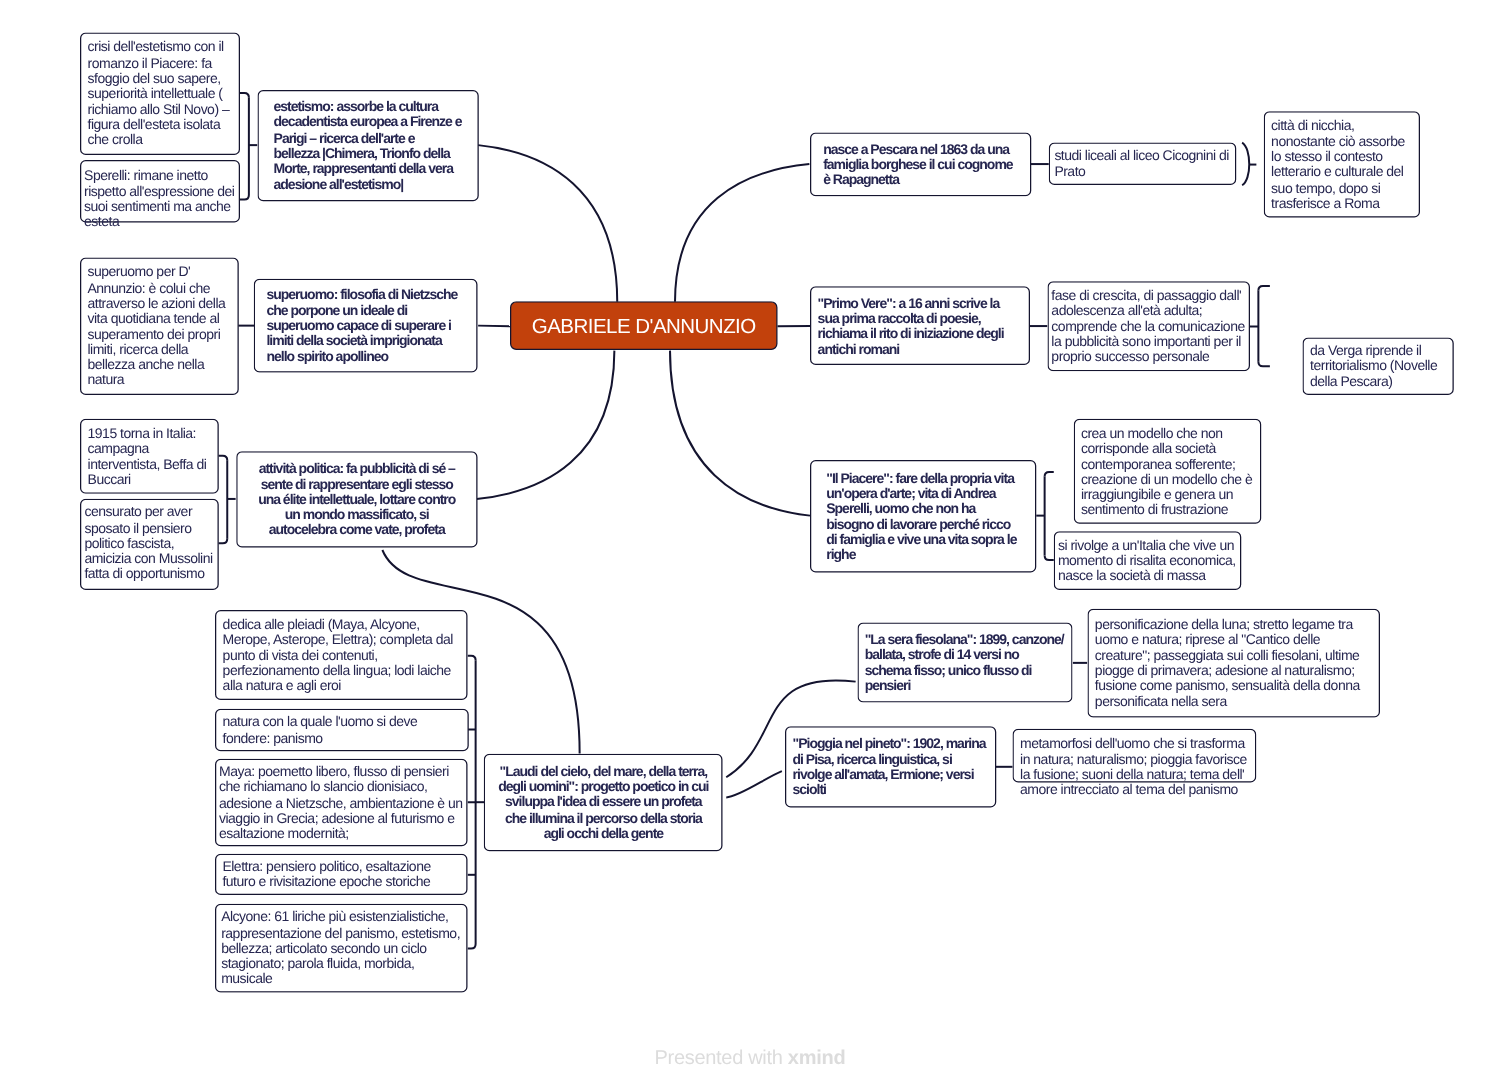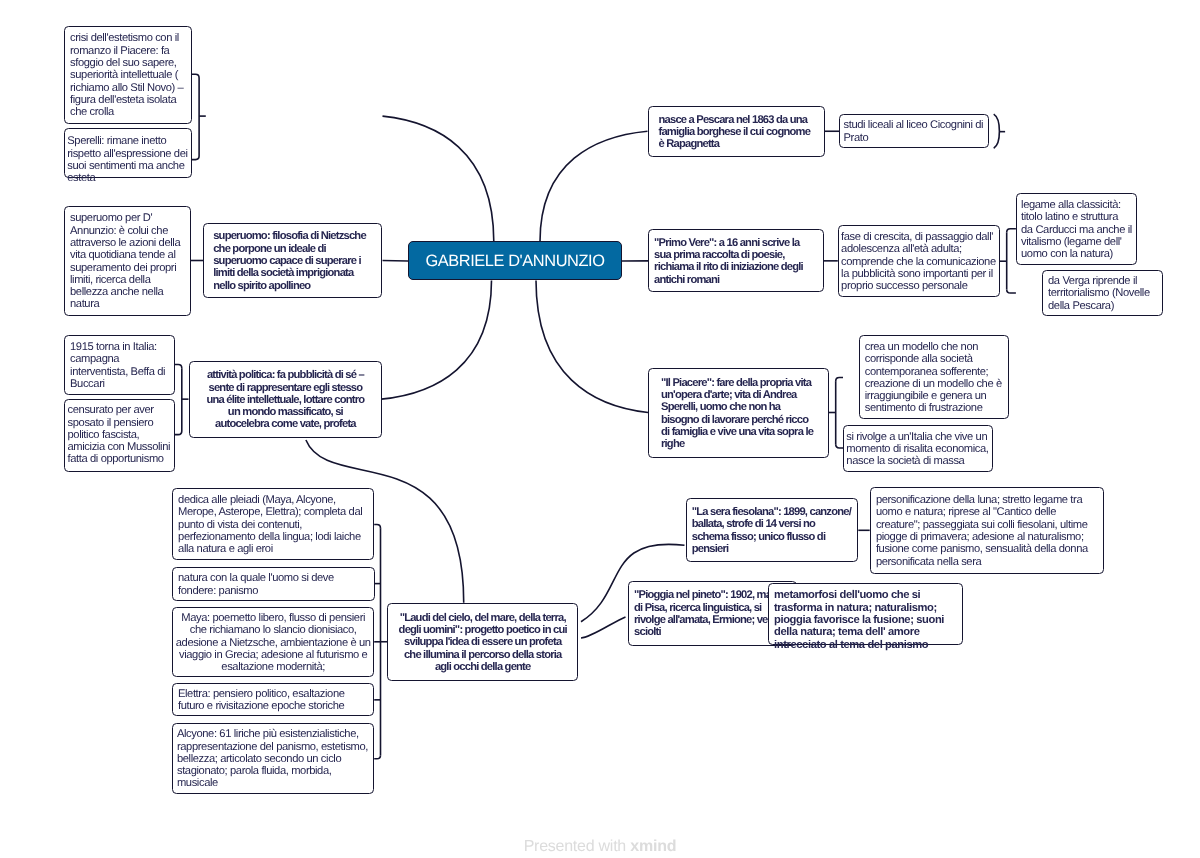--- a/index.html
+++ b/index.html
@@ -9,21 +9,21 @@
        -webkit-font-smoothing:antialiased;
        text-rendering:geometricPrecision;}
   #canvas{position:relative;width:1200px;height:858px;background:#fff;}
   svg#links{position:absolute;left:0;top:0;width:1200px;height:858px;}
   .node{position:absolute;box-sizing:border-box;border:1.6px solid #14142f;
         border-radius:4.5px;background:#fff;color:#262650;
         font-size:11.2px;letter-spacing:-0.4px;line-height:12.3px;
         overflow:visible;will-change:transform;}
   .bold{font-weight:bold;letter-spacing:-0.8px;}
   .ctr{text-align:center;}
-  .root{position:absolute;box-sizing:border-box;background:#0369a1;
+  .root{position:absolute;box-sizing:border-box;background:#c2410c;
         border:1.6px solid #14142f;border-radius:5px;color:#fff;
         display:flex;align-items:center;justify-content:center;
         font-size:16.4px;letter-spacing:-0.42px;line-height:18px;
         white-space:nowrap;will-change:transform;}
   .footer{position:absolute;left:0;width:1200px;text-align:center;
           color:#dcdcdc;font-size:16px;letter-spacing:-0.25px;will-change:transform;}
   .footer b{font-weight:bold;letter-spacing:-0.2px;}
 </style>
 </head>
 <body>
@@ -71,42 +71,43 @@
       <path d="M 843 377.55 L 839.3 377.55 Q 835.7 377.55 835.7 381.15"></path>
       <path d="M 843 447.95 L 839.3 447.95 Q 835.7 447.95 835.7 444.35"></path>
     </svg>
 
 <div class="root" style="left: 408px; top: 241.4px; width: 214px; height: 39.1px;">
       <span>GABRIELE D'ANNUNZIO</span>
     </div>
 
 <div class="node" style="left: 63.7px; top: 25.5px; width: 127.6px; height: 97.6px; padding: 5.45px 5.05px;">crisi dell'estetismo con il romanzo il Piacere: fa sfoggio del suo sapere, superiorità intellettuale ( richiamo allo Stil Novo) – figura dell'esteta isolata che crolla</div>
 <div class="node" style="left: 63.7px; top: 128.3px; width: 128px; height: 50px; padding: 6.4px 2.25px;">Sperelli: rimane inetto rispetto all'espressione dei suoi sentimenti ma anche esteta</div>
+<div class="node bold" style="left: 205.8px; top: 71.7px; width: 176.7px; height: 88.8px; padding: 7.2px 11.85px;">estetismo: assorbe la cultura decadentista europea a Firenze e Parigi – ricerca dell'arte e bellezza |Chimera, Trionfo della Morte, rappresentanti della vera adesione all'estetismo|</div>
 <div class="node" style="left: 64.1px; top: 206.4px; width: 126.5px; height: 109.8px; padding: 5.4px 5px;">superuomo per D' Annunzio: è colui che attraverso le azioni della vita quotidiana tende al superamento dei propri limiti, ricerca della bellezza anche nella natura</div>
 <div class="node bold" style="left: 203.3px; top: 223px; width: 179.2px; height: 75px; padding: 6.45px 9.2px;">superuomo: filosofia di Nietzsche che porpone un ideale di superuomo capace di superare i limiti della società imprigionata nello spirito apollineo</div>
 <div class="node" style="left: 64.2px; top: 334.7px; width: 110.6px; height: 59.7px; padding: 4.95px 5.05px;">1915 torna in Italia: campagna interventista, Beffa di Buccari</div>
 <div class="node" style="left: 64.2px; top: 399.3px; width: 110.6px; height: 73px; padding: 4.3px 2.55px;">censurato per aver sposato il pensiero politico fascista, amicizia con Mussolini fatta di opportunismo</div>
 <div class="node bold ctr" style="left: 188.5px; top: 360.8px; width: 192.8px; height: 76.7px; padding: 7.3px 12.3px;">attività politica: fa pubblicità di sé – sente di rappresentare egli stesso una élite intellettuale, lottare contro un mondo massificato, si autocelebra come vate, profeta</div>
 <div class="node" style="left: 171.6px; top: 488.4px; width: 201.7px; height: 72.3px; padding: 5.1px;">dedica alle pleiadi (Maya, Alcyone, Merope, Asterope, Elettra); completa dal punto di vista dei contenuti, perfezionamento della lingua; lodi laiche alla natura e agli eroi</div>
 <div class="node" style="left: 171.6px; top: 566.6px; width: 202.6px; height: 34px; padding: 4.4px 5.05px;">natura con la quale l'uomo si deve fondere: panismo</div>
-<div class="node" style="left: 171.6px; top: 606.6px; width: 202.4px; height: 70.4px; padding: 4.15px 2.2px; text-align: center;">Maya: poemetto libero, flusso di pensieri che richiamano lo slancio dionisiaco, adesione a Nietzsche, ambientazione è un viaggio in Grecia; adesione al futurismo e esaltazione modernità;</div>
+<div class="node" style="left: 171.6px; top: 606.6px; width: 202.4px; height: 70.4px; padding: 4.15px 2.2px;">Maya: poemetto libero, flusso di pensieri che richiamano lo slancio dionisiaco, adesione a Nietzsche, ambientazione è un viaggio in Grecia; adesione al futurismo e esaltazione modernità;</div>
 <div class="node" style="left: 171.6px; top: 683.4px; width: 202.4px; height: 32.9px; padding: 3.85px 4.95px;">Elettra: pensiero politico, esaltazione futuro e rivisitazione epoche storiche</div>
 <div class="node" style="left: 171.6px; top: 723.4px; width: 202.4px; height: 70.7px; padding: 4.3px 3.95px;">Alcyone: 61 liriche più esistenzialistiche, rappresentazione del panismo, estetismo, bellezza; articolato secondo un ciclo stagionato; parola fluida, morbida, musicale</div>
 <div class="node bold ctr" style="left: 387.2px; top: 602.8px; width: 191.4px; height: 77.9px; padding: 7.9px 8.6px;">"Laudi del cielo, del mare, della terra, degli uomini": progetto poetico in cui sviluppa l'idea di essere un profeta che illumina il percorso della storia agli occhi della gente</div>
 <div class="node bold" style="left: 647.5px; top: 105.8px; width: 176.5px; height: 50.9px; padding: 6.7px 9.5px;">nasce a Pescara nel 1863 da una famiglia borghese il cui cognome è Rapagnetta</div>
 <div class="node" style="left: 839px; top: 114.3px; width: 150px; height: 34.1px; padding: 4.45px 3.5px;">studi liceali al liceo Cicognini di Prato</div>
+<div class="node" style="left: 1010.7px; top: 89px; width: 125.3px; height: 85.3px; padding: 5.45px 4.9px;">città di nicchia, nonostante ciò assorbe lo stesso il contesto letterario e culturale del suo tempo, dopo si trasferisce a Roma</div>
 <div class="node bold" style="left: 648.3px; top: 229.2px; width: 175.7px; height: 63.3px; padding: 6.75px 5.1px;">"Primo Vere": a 16 anni scrive la sua prima raccolta di poesie, richiama il rito di iniziazione degli antichi romani</div>
 <div class="node" style="left: 837.8px; top: 225.2px; width: 162.2px; height: 72px; padding: 4.95px 2.1px;">fase di crescita, di passaggio dall' adolescenza all'età adulta; comprende che la comunicazione la pubblicità sono importanti per il proprio successo personale</div>
-<div class="node" style="left: 1015.9px; top: 192.7px; width: 121.1px; height: 72px; padding: 4.95px 4.05px;">legame alla classicità: titolo latino e struttura da Carducci ma anche il vitalismo (legame dell' uomo con la natura)</div>
 <div class="node" style="left: 1042px; top: 270.3px; width: 121.1px; height: 45.5px; padding: 4px 5.05px;">da Verga riprende il territorialismo (Novelle della Pescara)</div>
 <div class="node bold" style="left: 648px; top: 367.5px; width: 181px; height: 90px; padding: 7.8px 12px;">"Il Piacere": fare della propria vita un'opera d'arte; vita di Andrea Sperelli, uomo che non ha bisogno di lavorare perché ricco di famiglia e vive una vita sopra le righe</div>
 <div class="node" style="left: 843px; top: 335.4px; width: 150px; height: 84.3px; padding: 4.95px 4.75px; margin-left: 16px;">crea un modello che non corrisponde alla società contemporanea sofferente; creazione di un modello che è irraggiungibile e genera un sentimento di frustrazione</div>
 <div class="node" style="left: 843.2px; top: 424.7px; width: 150.2px; height: 46.5px; padding: 4.5px 2.35px;">si rivolge a un'Italia che vive un momento di risalita economica, nasce la società di massa</div>
 <div class="node bold" style="left: 686.3px; top: 498.4px; width: 172px; height: 63.8px; padding: 7px 4.75px;">"La sera fiesolana": 1899, canzone/​ballata, strofe di 14 versi no schema fisso; unico flusso di pensieri</div>
 <div class="node" style="left: 869.7px; top: 486.5px; width: 233.8px; height: 86.5px; padding: 6.05px 4.9px;">personificazione della luna; stretto legame tra uomo e natura; riprese al "Cantico delle creature"; passeggiata sui colli fiesolani, ultime piogge di primavera; adesione al naturalismo; fusione come panismo, sensualità della donna personificata nella sera</div>
 <div class="node bold" style="left: 627.7px; top: 581.2px; width: 168.6px; height: 64.5px; padding: 7.35px 5.05px;">"Pioggia nel pineto": 1902, marina di Pisa, ricerca linguistica, si rivolge all'amata, Ermione; versi sciolti</div>
-<div class="node" style="left: 768px; top: 583.3px; width: 194.6px; height: 62px; padding: 5.35px 5.05px; font-weight: bold;">metamorfosi dell'uomo che si trasforma in natura; naturalismo; pioggia favorisce la fusione; suoni della natura; tema dell' amore intrecciato al tema del panismo</div>
+<div class="node" style="left: 810px; top: 583.3px; width: 194.6px; height: 43px; padding: 5.35px 5.05px;">metamorfosi dell'uomo che si trasforma in natura; naturalismo; pioggia favorisce la fusione; suoni della natura; tema dell' amore intrecciato al tema del panismo</div>
 
 <div class="footer" style="top:837.5px;">
   <span>Presented with </span><b>xmind</b>
 </div>
 
 </div>
 
 </body></html>

